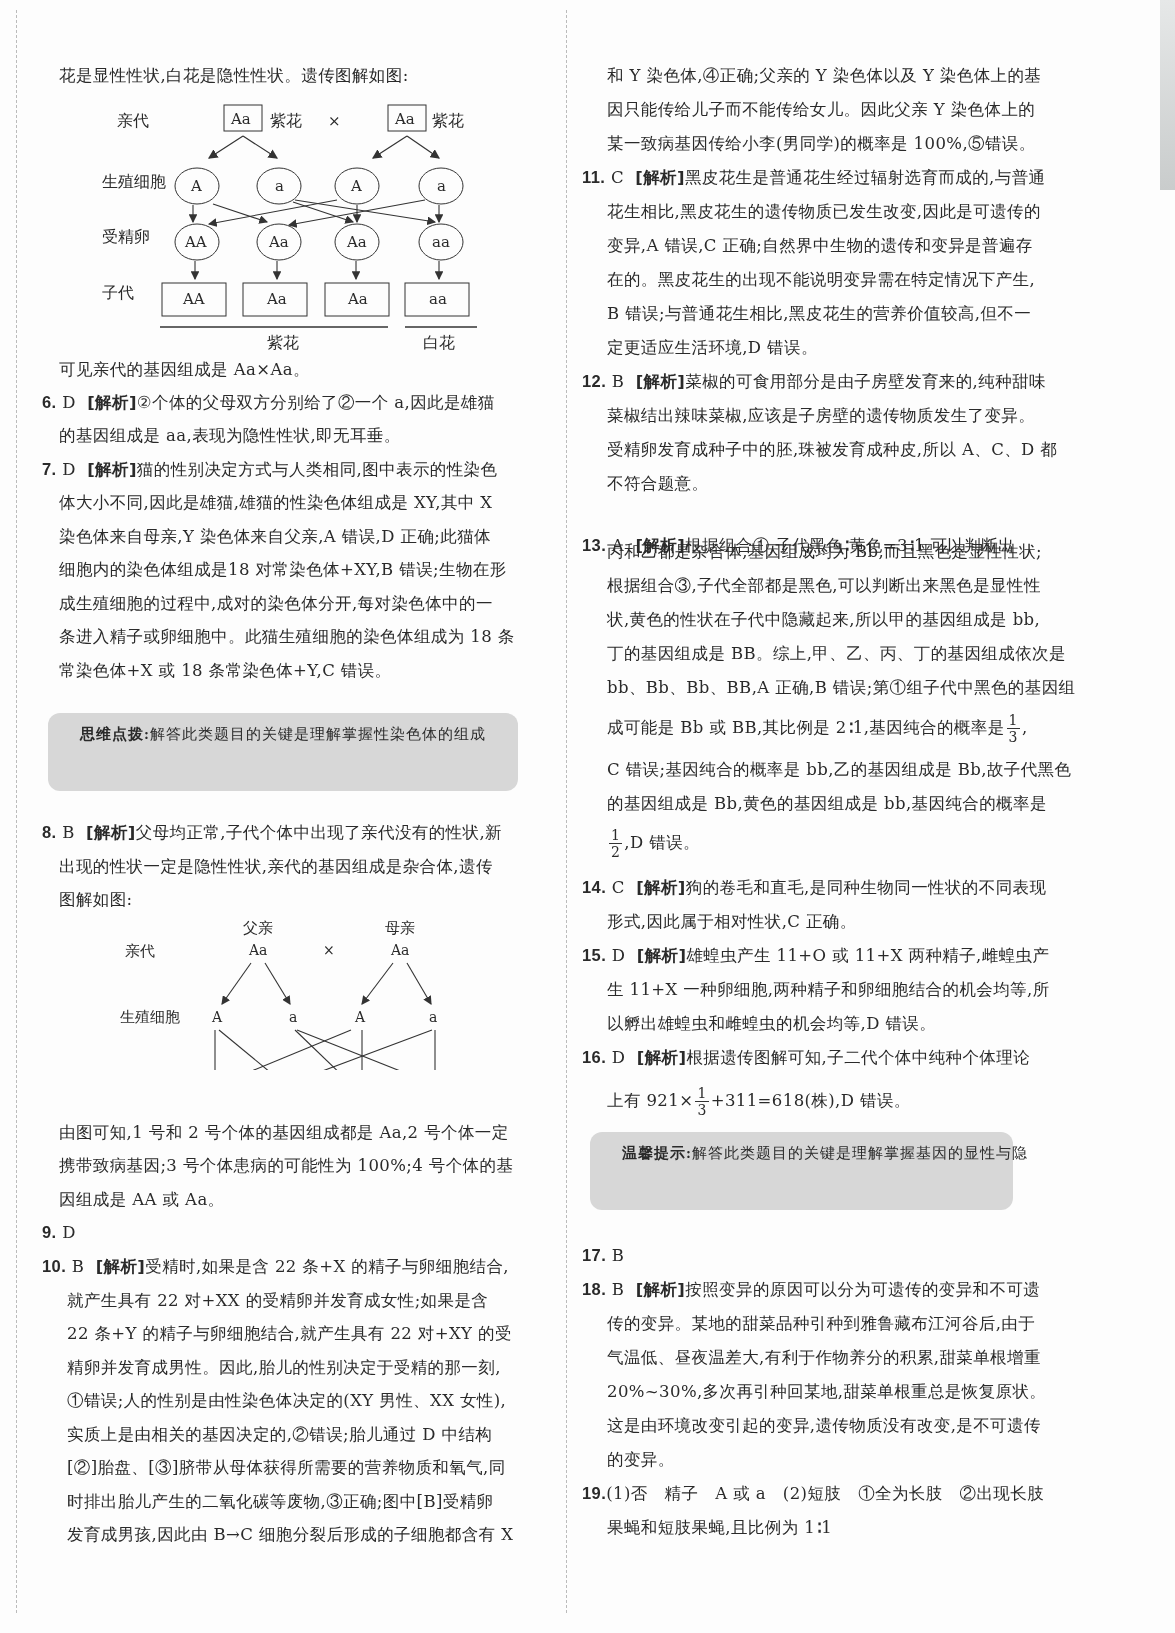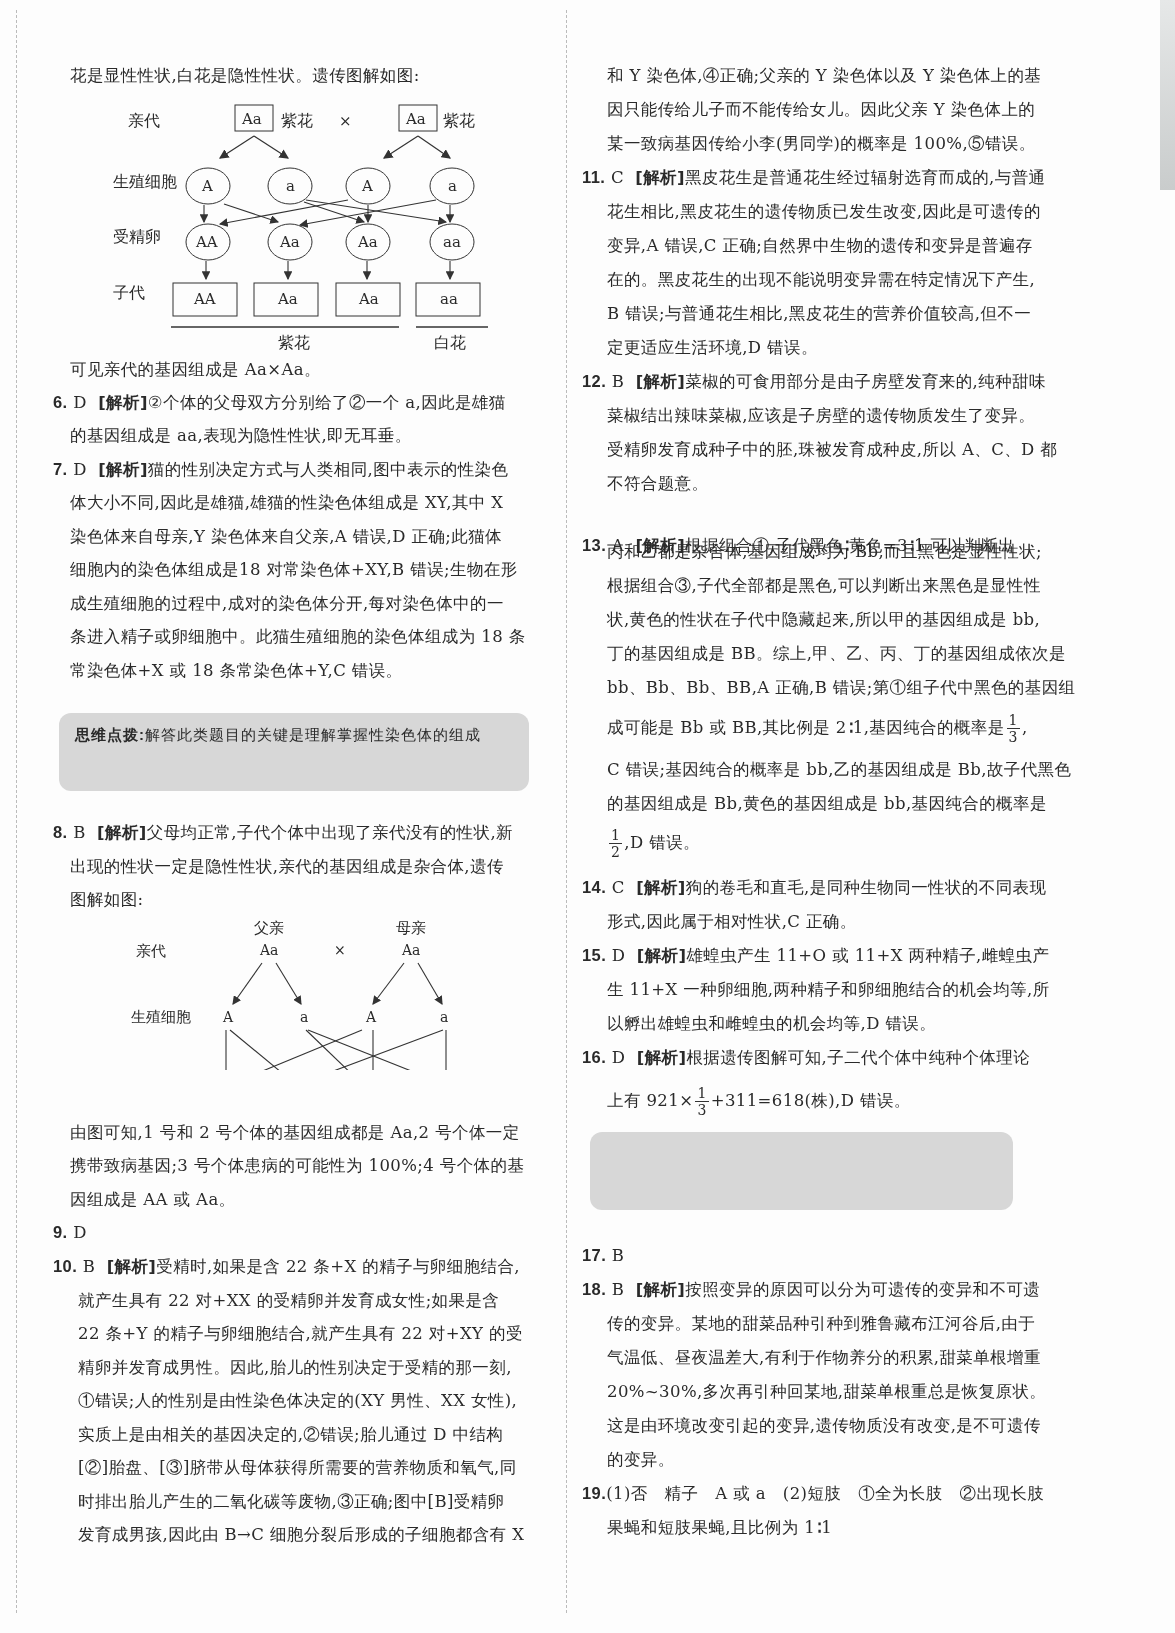--- a/index.html
+++ b/index.html
@@ -1,34 +1,34 @@
 <!DOCTYPE html>
 <html><head>
 <meta charset="utf-8">
 <style>
   html, body { margin: 0; padding: 0; }
   body {
     width: 1175px; height: 1633px; background: #fdfdfd; position: relative; overflow: hidden;
     font-family: "DejaVu Serif", "Liberation Serif", serif; color: #2a2a2a;
   }
   .col { position: absolute; top: 0; bottom: 0; }
-  .col-left { left: 16px; width: 560px; padding-left: 36px; }
+  .col-left { left: 5px; width: 560px; padding-left: 36px; }
   .col-right { left: 560px; width: 560px; }
   .dotline { position: absolute; top: 10px; bottom: 20px; width: 0; border-left: 1px dashed #bbb; }
   .dl-left { left: 16px; }
   .dl-right { left: 566px; }
   .tab-edge { position: absolute; left: 1160px; top: 0; width: 15px; height: 190px; background: linear-gradient(#e6e8e8, #c9cccc); }
   .p { position: absolute; font-size: 16.5px; line-height: 35px; white-space: nowrap; letter-spacing: 0.4px; }
   .num { font-weight: bold; font-family: Liberation Sans, sans-serif; }
   .tag { font-weight: bold; font-family: "DejaVu Sans", "Liberation Sans", sans-serif; }
   .box {
     position: absolute; background: #d7d7d7; border-radius: 12px; font-size: 15px; line-height: 35px;
     padding: 4px 16px; box-sizing: border-box; white-space: nowrap; letter-spacing: 1px;
   }
-  .box b { font-family: Liberation Sans, sans-serif; }
+  .box b { font-family: Liberation Serif, serif; margin-left: 16px; }
   .frac { display: inline-block; vertical-align: middle; text-align: center; font-size: 14px; line-height: 16px; margin: 0 2px; }
   .frac span { display: block; }
   .frac .n { border-bottom: 1px solid #333; padding: 0 2px; }
   svg text { font-family: "DejaVu Serif", "Liberation Serif", serif; fill: #2a2a2a; }
 </style>
 </head>
 <body>
 
 <div class="dotline dl-left"></div>
 <div class="dotline dl-right"></div>
@@ -260,20 +260,21 @@
     <div class="p" style="left:47px;top:972px">生 11+X 一种卵细胞,两种精子和卵细胞结合的机会均等,所</div>
     <div class="p" style="left:47px;top:1006px">以孵出雄蝗虫和雌蝗虫的机会均等,D 错误。</div>
   </div>
 
   <div>
     <div class="p" style="left:22px;top:1040px"><span class="num">16.</span> <span>D</span>&nbsp; <span class="tag">[解析]</span><span>根据遗传图解可知,子二代个体中纯种个体理论</span></div>
     <div class="p" style="left:47px;top:1083px"><span>上有 921×</span><span class="frac"><span class="n">1</span><span>3</span></span><span>+311=618(株),D 错误。</span></div>
   </div>
 
   <div class="box" style="left:30px;top:1132px;width:423px;height:78px">
+    <div><b>温馨提示:</b><span>解答此类题目的关键是理解掌握基因的显性与隐</span></div>
   </div>
 
   <div class="p" style="left:22px;top:1238px"><span class="num">17.</span> <span>B</span></div>
 
   <div>
     <div class="p" style="left:22px;top:1272px"><span class="num">18.</span> <span>B</span>&nbsp; <span class="tag">[解析]</span><span>按照变异的原因可以分为可遗传的变异和不可遗</span></div>
     <div class="p" style="left:47px;top:1306px">传的变异。某地的甜菜品种引种到雅鲁藏布江河谷后,由于</div>
     <div class="p" style="left:47px;top:1340px">气温低、昼夜温差大,有利于作物养分的积累,甜菜单根增重</div>
     <div class="p" style="left:47px;top:1374px">20%~30%,多次再引种回某地,甜菜单根重总是恢复原状。</div>
     <div class="p" style="left:47px;top:1408px">这是由环境改变引起的变异,遗传物质没有改变,是不可遗传</div>

